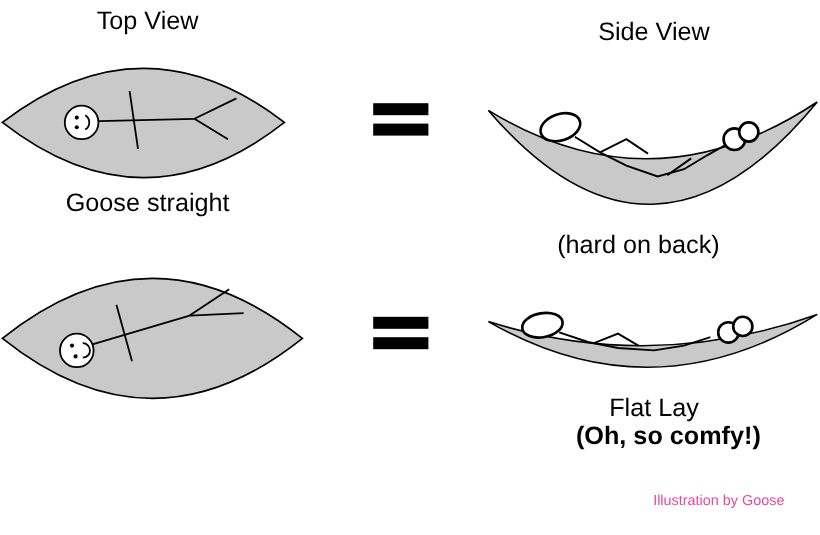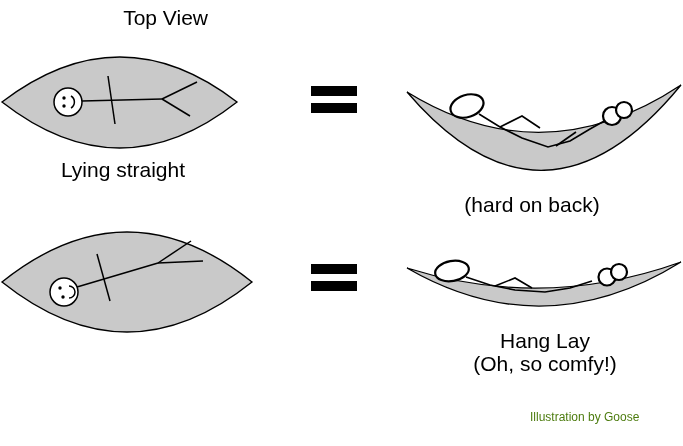--- a/index.html
+++ b/index.html
@@ -20,33 +20,33 @@
     position: absolute;
     text-align: center;
     font-size: 21px;
     line-height: 23px;
     color: #000000;
     white-space: nowrap;
   }
   .credit {
     position: absolute;
     font-size: 12px;
-    color: #4d7c0f;
-    text-align: left;
+    color: #ec4899;
+    text-align: center;
     white-space: nowrap;
   }
   
-  .t-topview      { left: 38px;  top: 6px;   width: 170px; text-align: right; }
+  .t-topview      { left: 38px;  top: 6px;   width: 170px; }
   .t-sideview     { left: 460px; top: 15px;  width: 170px; }
   .t-lyingstraight{ left: 28px;  top: 158px; width: 190px; }
   .t-banana       { left: 425px; top: 170px; width: 240px; }
   .t-hardonback   { left: 412px; top: 193px; width: 240px; }
   .t-lyingdiag    { left: 22px;  top: 339px; width: 200px; }
   .t-flatlay      { left: 425px; top: 329px; width: 240px; }
-  .t-comfy        { left: 425px; top: 352px; width: 240px; }
+  .t-comfy        { left: 437px; top: 352px; width: 240px; font-weight: bold; }
   .t-credit       { left: 530px; top: 410px; width: 138px; }
 </style>
 </head>
 <body>
 
 <div class="page">
 
   <svg class="art" width="683" height="446" viewBox="0 0 683 446">
 
     <g>
@@ -105,21 +105,22 @@
         <ellipse cx="452" cy="271" rx="17" ry="10" fill="#ffffff" stroke-width="2.2" transform="rotate(-10 452 271)"></ellipse>
         <polyline points="466,277 490,285 515,290 545,292 570,288 592,281"></polyline>
         <polyline points="495,286 515,278 532,288"></polyline>
         <circle cx="607" cy="277" r="8.5" fill="#ffffff" stroke-width="2.2"></circle>
         <circle cx="619" cy="272" r="8" fill="#ffffff" stroke-width="2.2"></circle>
       </g>
     </g>
   </svg>
 
   <div class="label t-topview">Top View</div>
+  <div class="label t-sideview">Side View</div>
 
-  <div class="label t-lyingstraight">Lying straight</div>
+  <div class="label t-lyingstraight">Goose straight</div>
   <div class="label t-hardonback">(hard on back)</div>
 
-  <div class="label t-flatlay">Hang Lay</div>
+  <div class="label t-flatlay">Flat Lay</div>
   <div class="label t-comfy">(Oh, so comfy!)</div>
 
   <div class="credit t-credit">Illustration by Goose</div>
 </div>
 
 </body></html>

